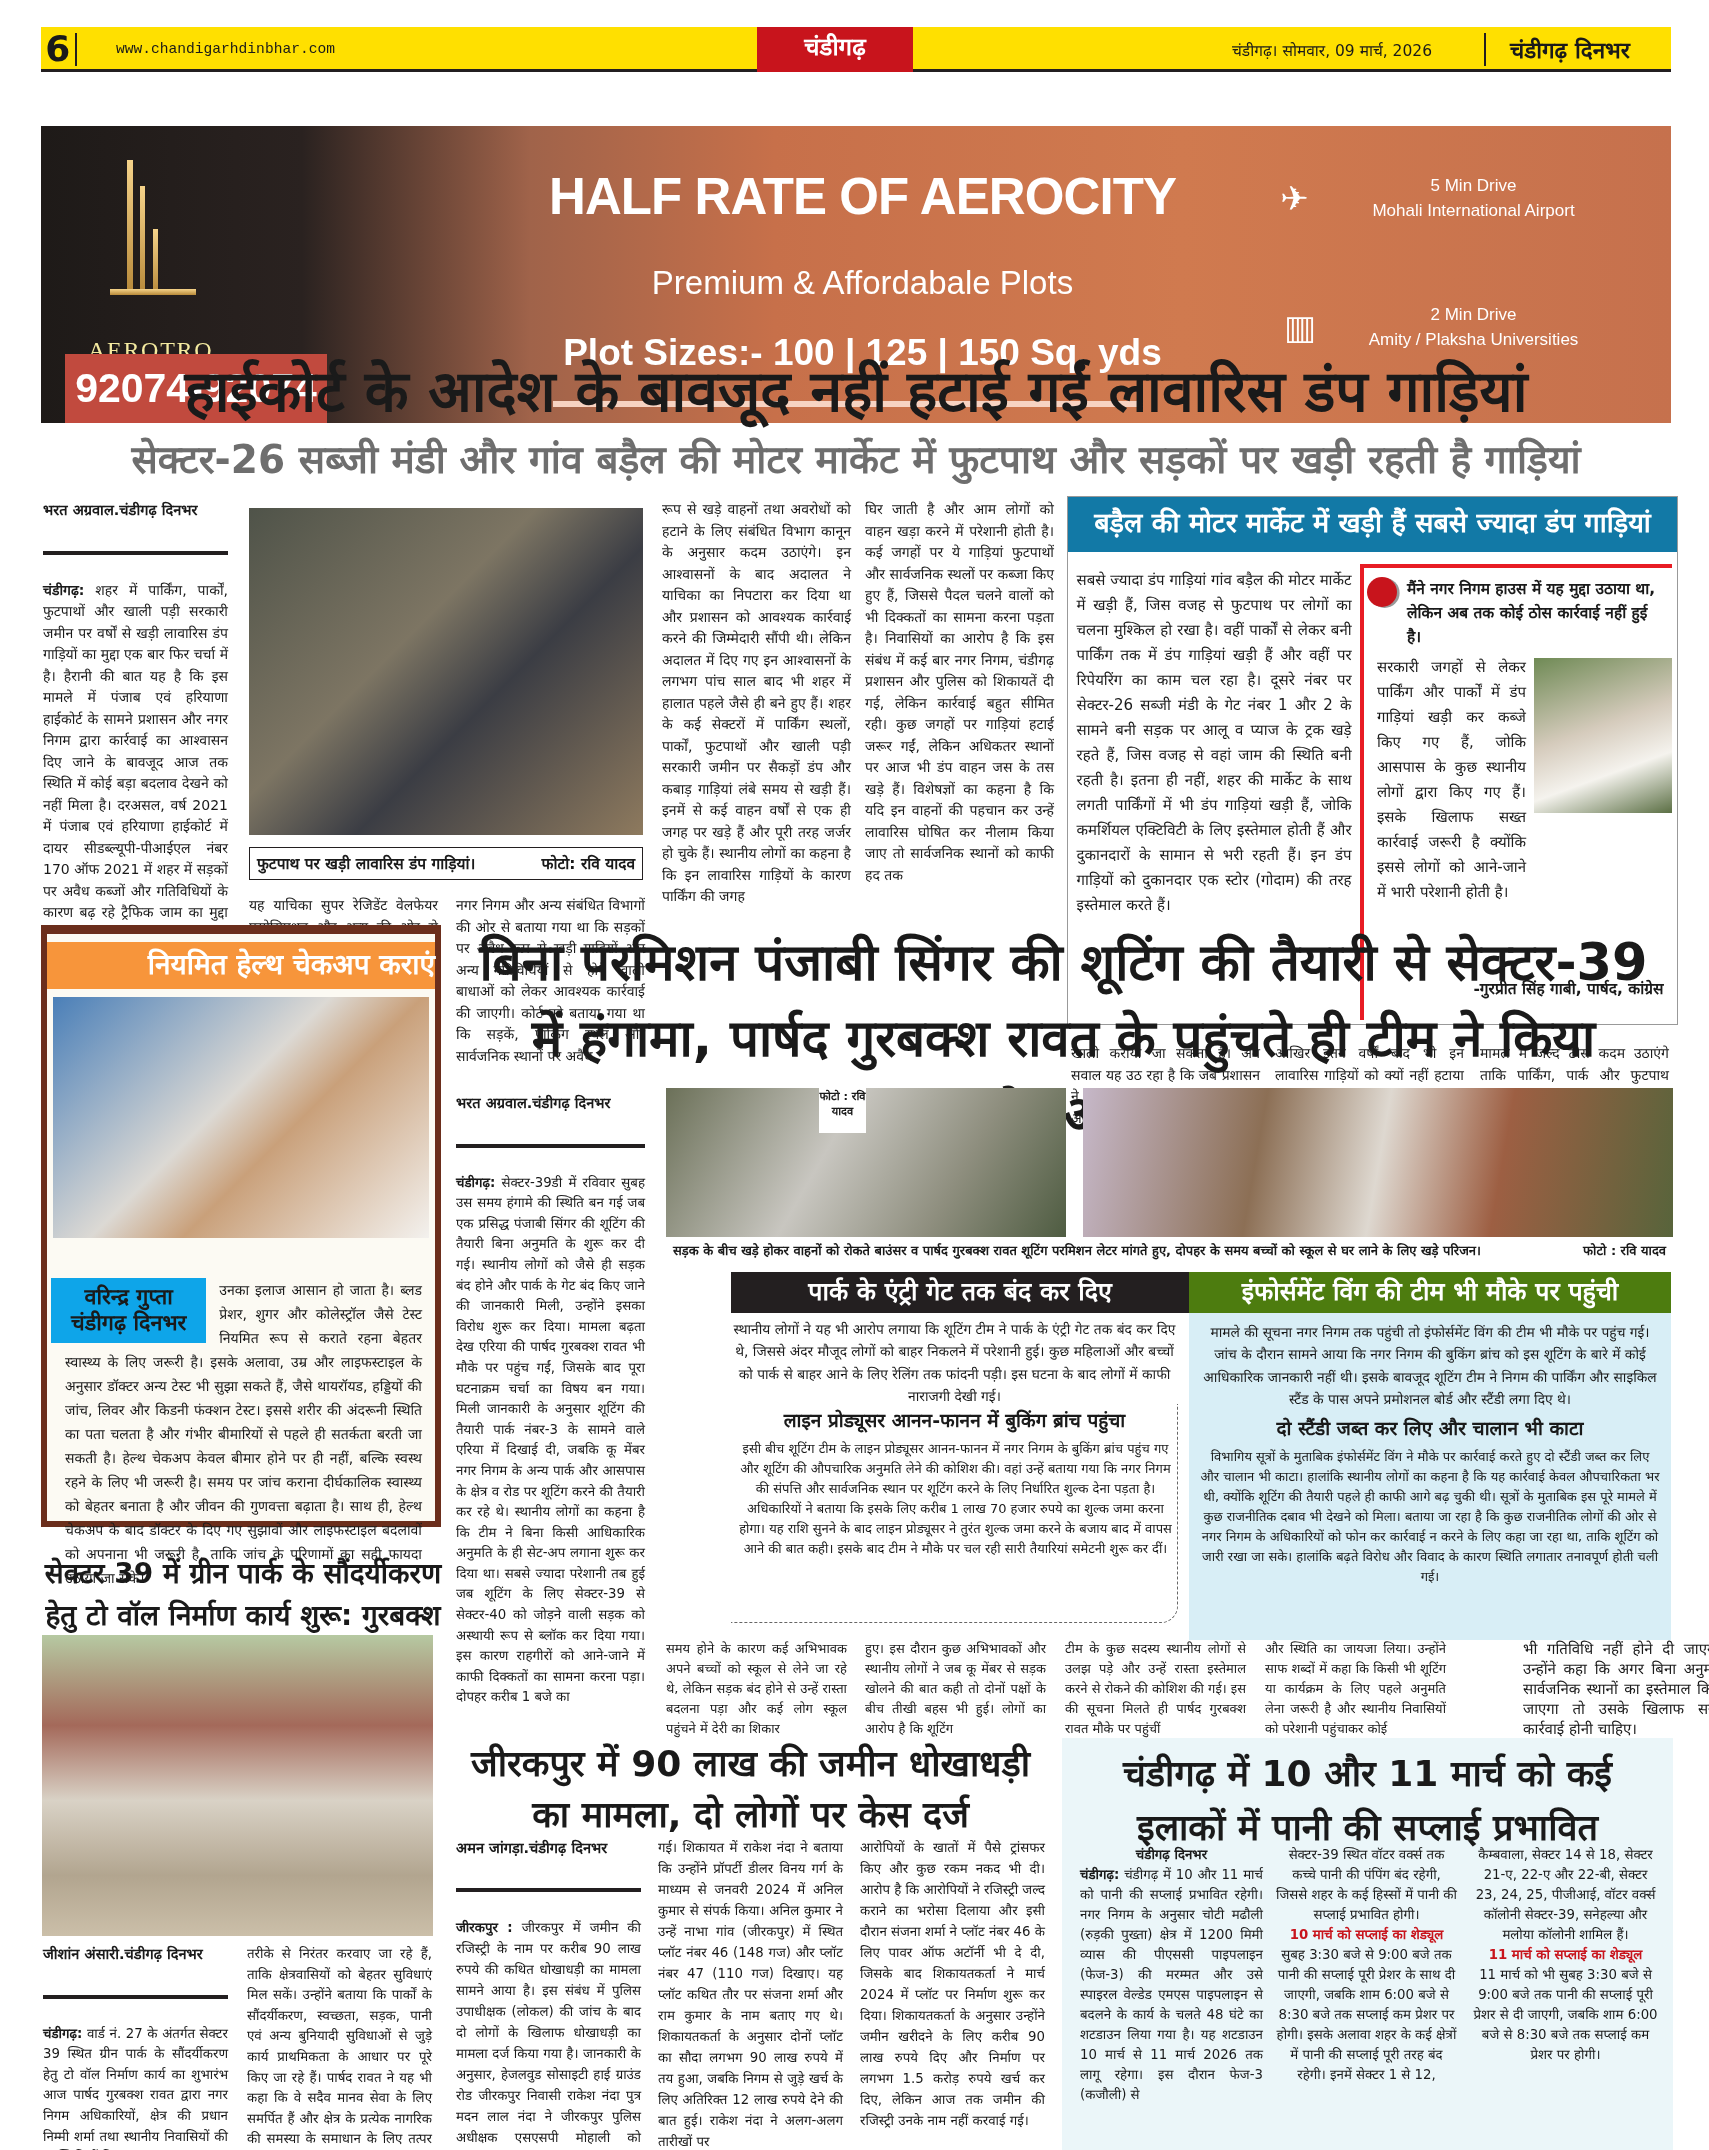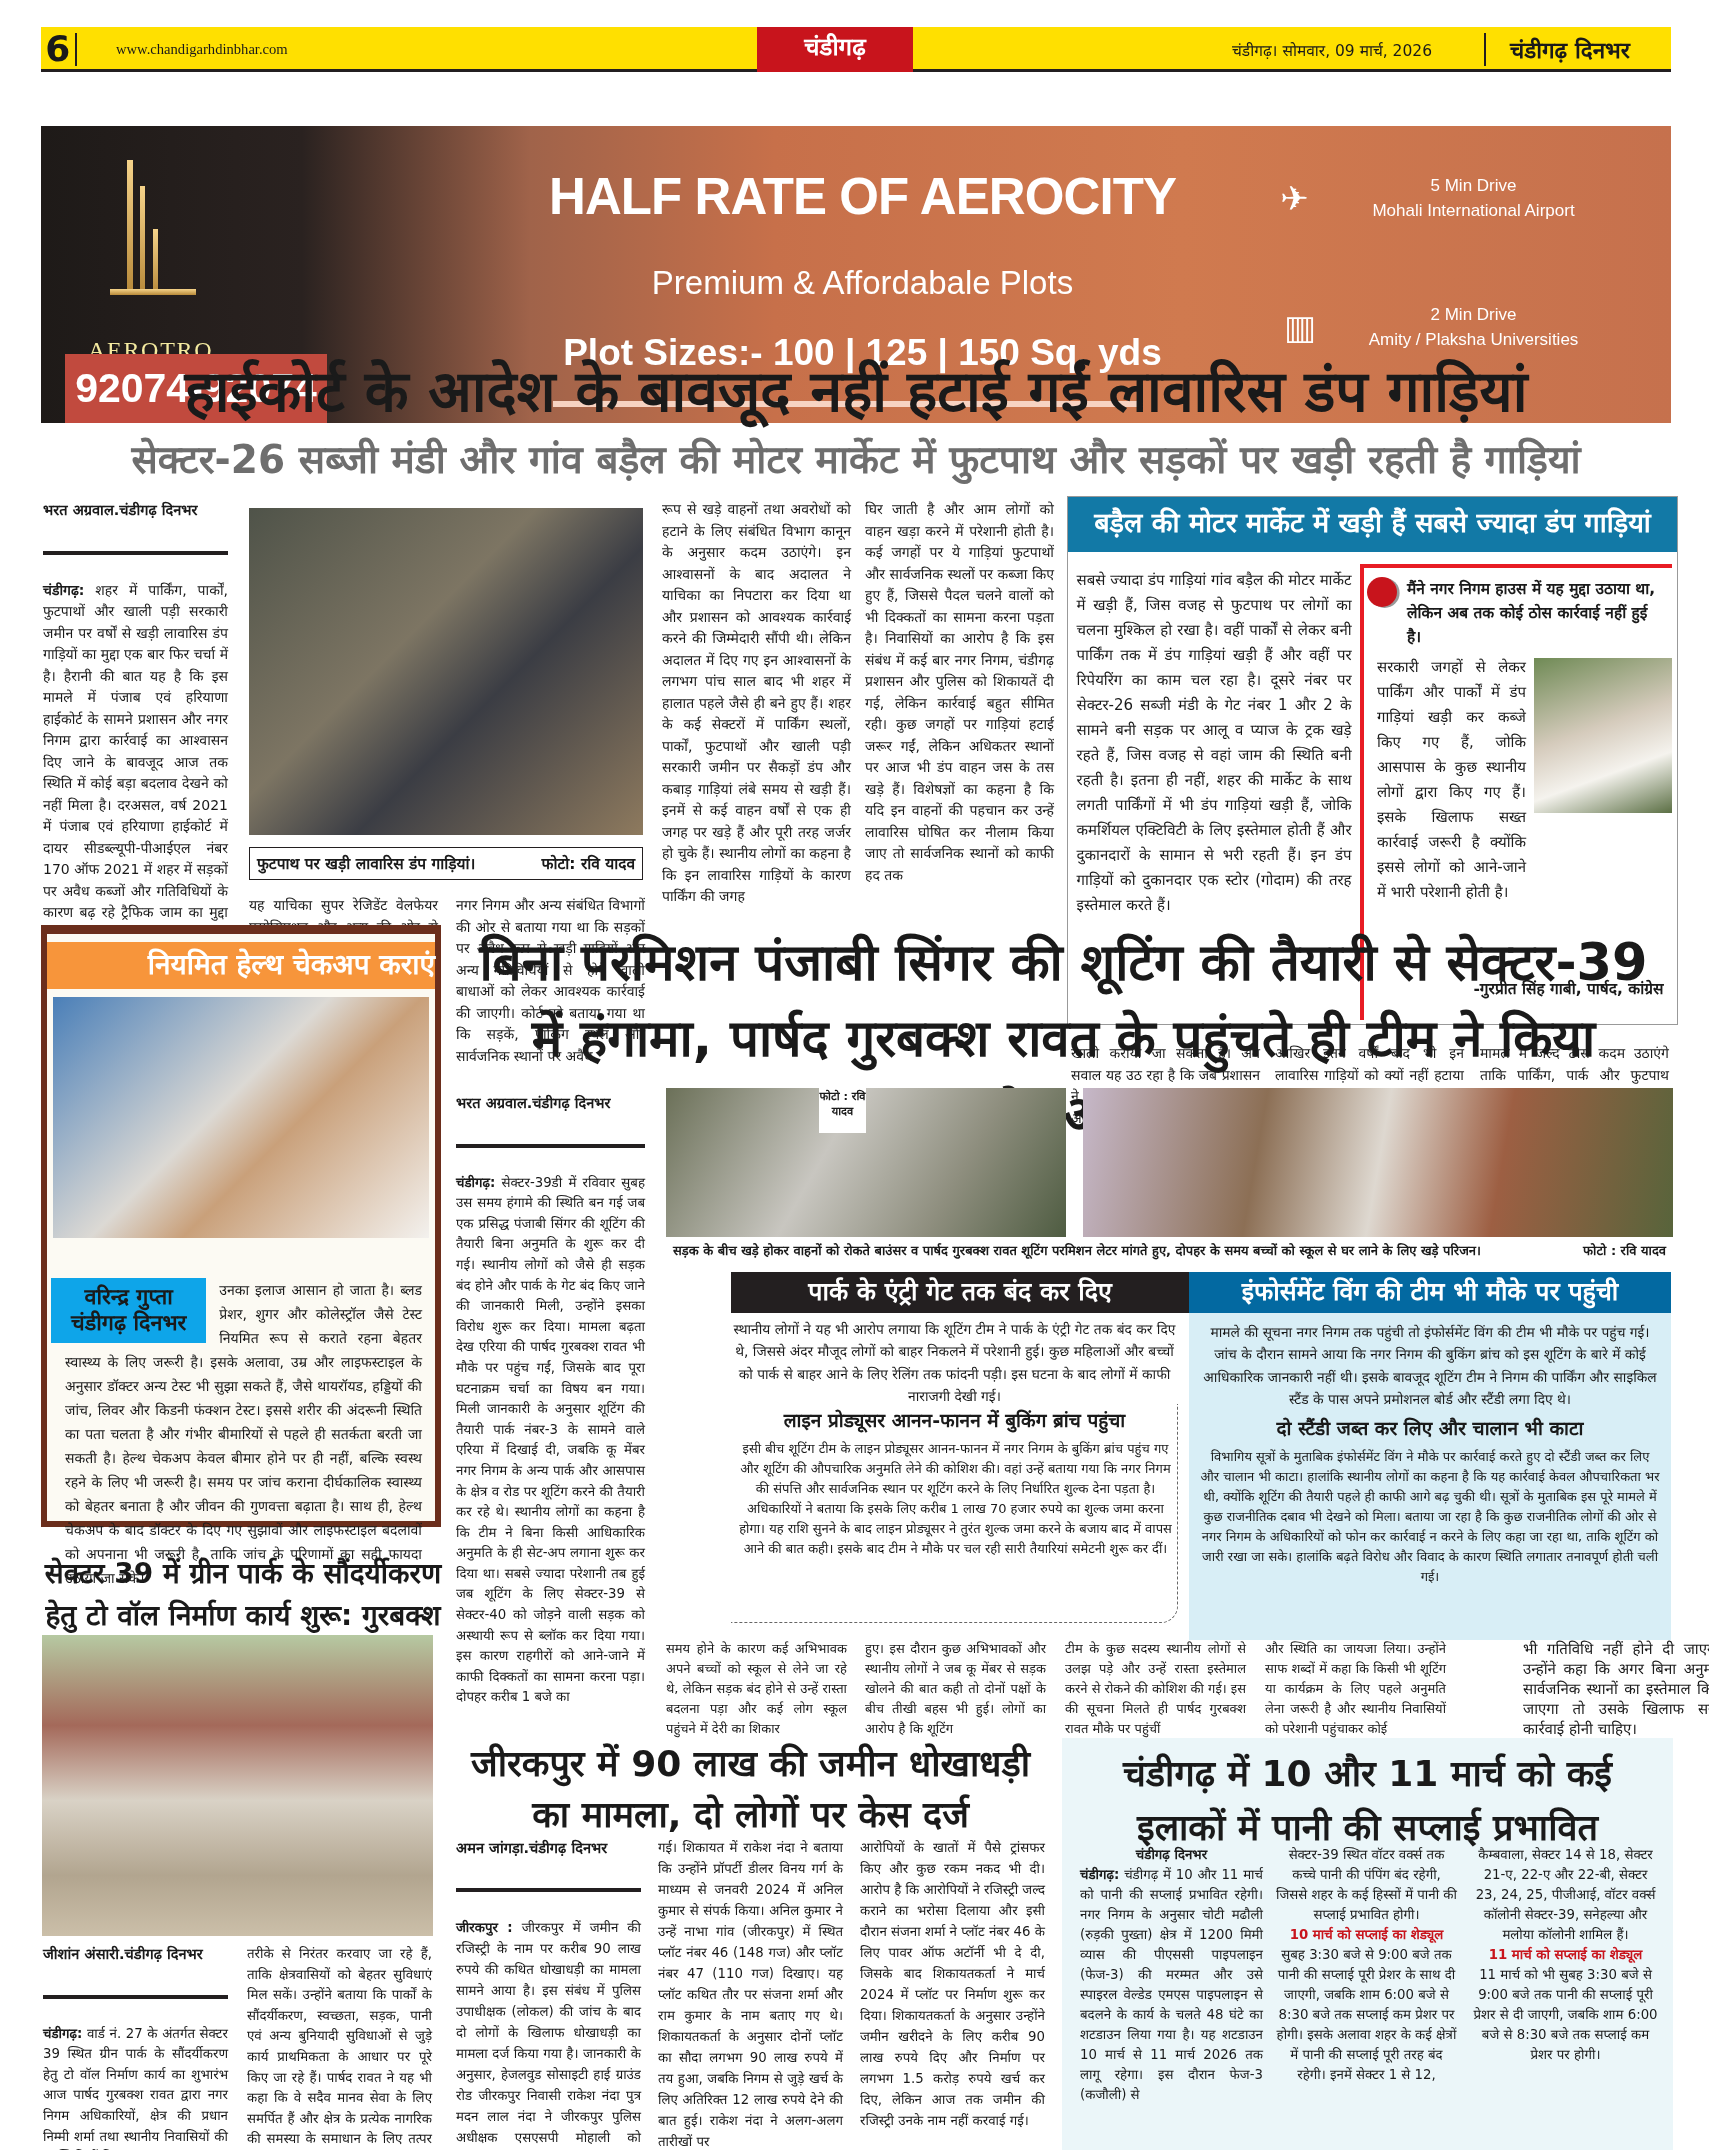--- a/index.html
+++ b/index.html
@@ -1,21 +1,21 @@
 <!DOCTYPE html>
 <html style="font-size:6.9px"><head>
 <meta charset="utf-8">
 <style>
 *{box-sizing:border-box;margin:0;padding:0}
 body{width:1710px;height:2693px;background:#fff;font-family:"DejaVu Sans","Liberation Sans",sans-serif;color:#1a1a1a;position:relative;overflow:hidden}
 .abs{position:absolute}
 .hdr{left:41px;top:27px;width:1630px;height:45px;background:#ffe000;border-bottom:3.4px solid #231f20}
 .hdr .pg{position:absolute;left:4.3px;top:4.3px;font-size:36px;font-weight:bold;line-height:36px}
 .hdr .sep1{position:absolute;left:34px;top:6px;width:1.7px;height:33px;background:#231f20}
-.hdr .url{position:absolute;left:75px;top:13.8px;font-size:14.6px;font-family:Liberation Serif, serif}
+.hdr .url{position:absolute;left:75px;top:13.8px;font-size:14.6px;font-family:Liberation Mono, monospace}
 .hdr .city{position:absolute;left:716px;top:0;width:156px;height:45px;background:#c8141c;color:#fff;font-size:24px;font-weight:bold;text-align:center;line-height:41px}
 .hdr .date{position:absolute;left:1191px;top:12px;font-size:15.5px}
 .hdr .sep2{position:absolute;left:1443px;top:6px;width:1.7px;height:33px;background:#231f20}
 .hdr .brand{position:absolute;left:1469px;top:6.9px;font-size:22.4px;font-weight:bold}
 .ad{left:41px;top:126px;width:1630px;height:297px;background:linear-gradient(90deg,#1e1a18 0%,#2a2220 16%,#a0634a 30%,#c7704a 45%,#d07a4f 70%,#c6714d 100%);overflow:hidden}
 .ad .logo{position:absolute;left:52px;top:34px;width:129px;height:181px}
 .ad .logo .bar{position:absolute;background:linear-gradient(#f5d38a,#b88a3a)}
 .ad .brandname{position:absolute;left:47px;top:211px;color:#f4eaa0;font-size:24px;font-family:"Liberation Serif",serif;letter-spacing:1.7px}
 .ad .phonebox{position:absolute;left:24px;top:228px;width:262px;height:69px;background:#c14a3e;color:#fff;font-size:41px;font-weight:bold;text-align:center;line-height:69px;font-family:"Liberation Sans",sans-serif}
 .ad .h1{position:absolute;left:499px;top:41px;width:645px;text-align:center;color:#fff;font-size:51px;font-weight:bold;font-family:"Liberation Sans",sans-serif;letter-spacing:-0.9px}
@@ -35,21 +35,21 @@
 .box-badail .t{background:#1279a6;color:#fff;font-size:27px;font-weight:bold;text-align:center;height:55px;line-height:51px}
 .box-badail .l{position:absolute;left:8.6px;top:71px;width:275px;font-size:15px;line-height:25px;text-align:justify}
 .box-badail .r{position:absolute;left:292px;top:67px;width:312px;height:456px;border-left:4.3px solid #e81c24;border-top:4.3px solid #e81c24}
 .dot{position:absolute;left:3.4px;top:8.6px;width:30px;height:30px;border-radius:50%;background:#c8141c;box-shadow:2.6px 0.9px 0 #999}
 .box-health{left:41px;top:925px;width:400px;height:602px;border:6px solid #6b2e1c;border-top-width:9.5px;background:#fcfaf3}
 .box-health .t{background:#f7953b;color:#fff;font-size:28px;font-weight:bold;text-align:right;height:47px;line-height:45px;margin-top:7.7px}
 .box-health .txt{position:absolute;left:18px;top:344px;width:357px;font-size:14px;line-height:24px;text-align:justify}
 .box-health .tag{float:left;width:155px;height:65px;background:#0ea5e9;margin:0 13px 4.3px -13.8px;text-align:center;font-weight:bold;font-size:21.5px;line-height:26px;padding-top:6px}
 .h-shoot{left:456px;top:925px;width:1215px;text-align:center;font-size:51px;font-weight:bold;line-height:76px}
 .bar-black{left:731px;top:1272px;width:458px;height:41px;background:#231f20;color:#fff;font-size:25px;font-weight:bold;text-align:center;line-height:39px}
-.bar-red{left:1189px;top:1272px;width:482px;height:41px;background:#0369a1;color:#fff;font-size:25px;font-weight:bold;text-align:center;line-height:39px}
+.bar-red{left:1189px;top:1272px;width:482px;height:41px;background:#4d7c0f;color:#fff;font-size:25px;font-weight:bold;text-align:center;line-height:39px}
 .blue-bg{background:#d8eef6}
 .center-txt{text-align:center;font-size:13.8px;line-height:22.4px}
 .rounded-box{left:731px;top:1404px;width:447px;height:219px;border:1.3px dashed #666;border-radius:0 0 17px 0;border-left:none;border-top:none}
 .box-water{left:1062px;top:1738px;width:611px;height:434px;background:#ebf6f9}
 .box-water .t{text-align:center;font-size:36px;font-weight:bold;line-height:54px;padding:8.6px 13px 0}
 .wcol{position:absolute;font-size:13.3px;line-height:20px;text-align:justify}
 .red{color:#c8141c;font-weight:bold}
 </style>
 </head>
 <body>

